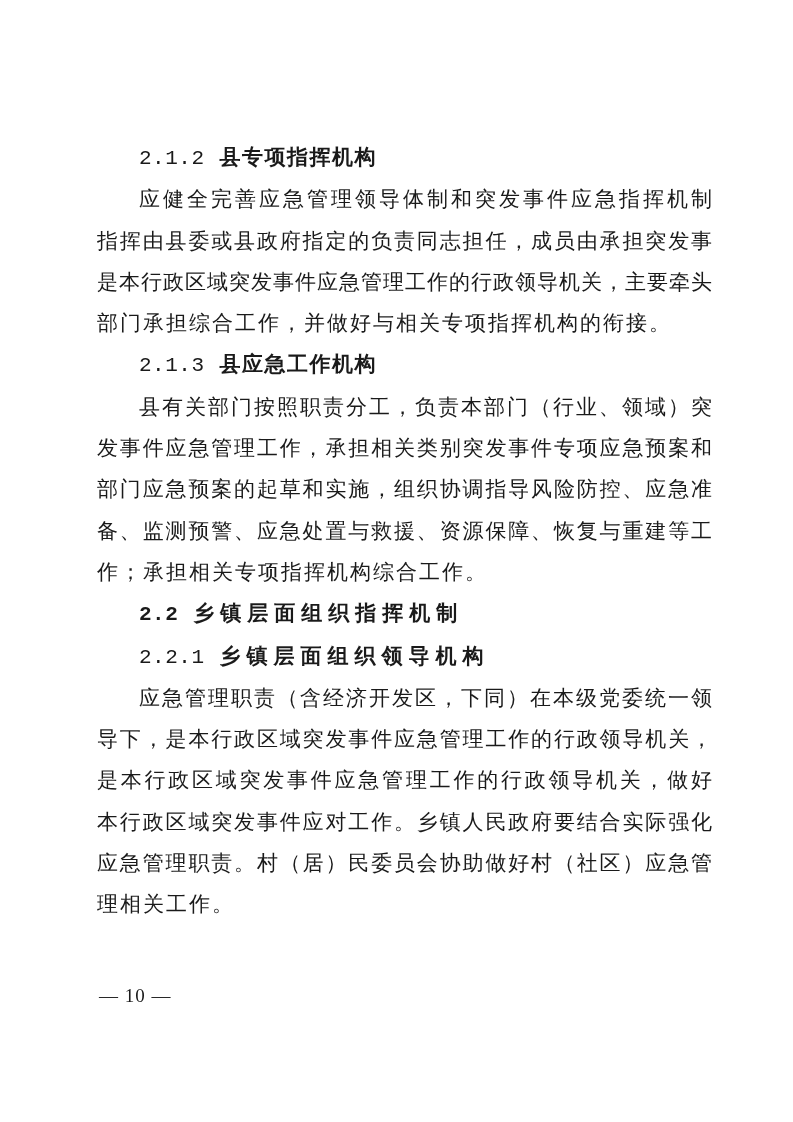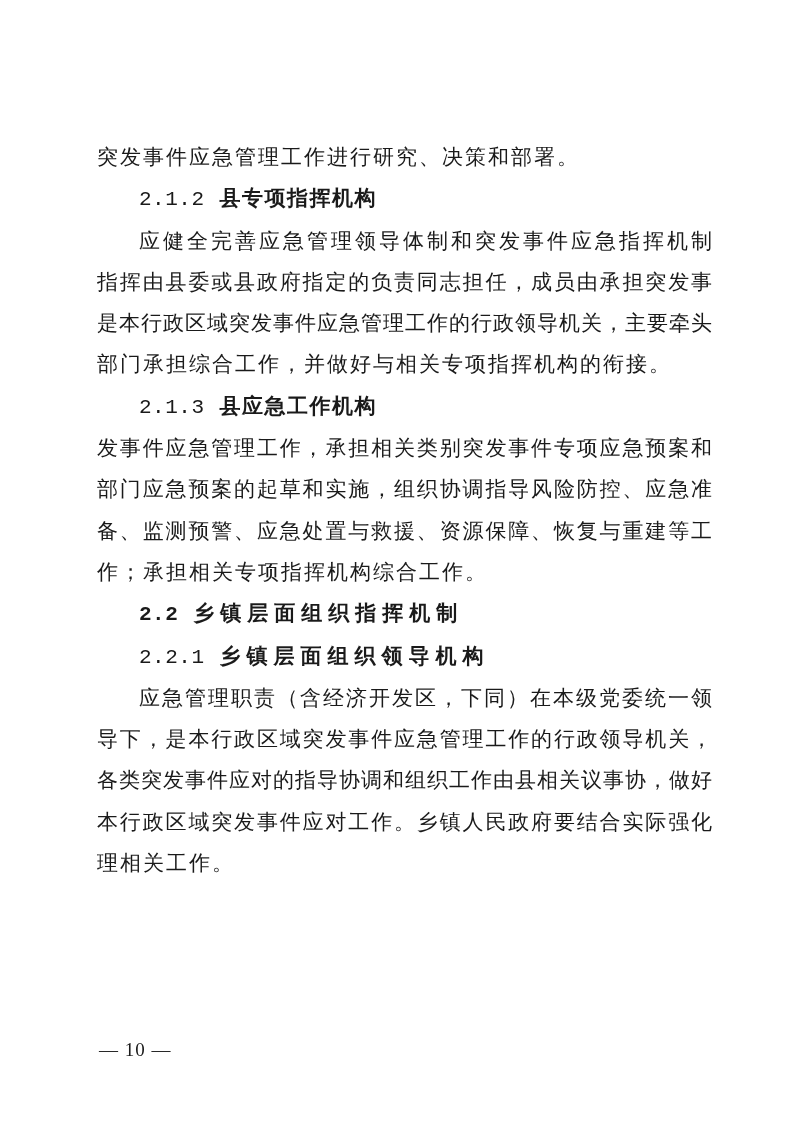--- a/index.html
+++ b/index.html
@@ -54,44 +54,45 @@
   }
   .heading .htitle {
     letter-spacing: 1.5px;
   }
   .heading.wide .htitle {
     letter-spacing: 6px;
   }
   .footer {
     position: absolute;
     left: 99px;
-    top: 1038px;
+    top: 984px;
     font-size: 19px;
     line-height: 24px;
     letter-spacing: 1px;
   }
 </style>
 </head>
 <body>
 
 <div class="page">
   <main class="content">
-      <div class="line body-line">突发事件应急管理工作进行研究、决策和部署。</div>
       <div class="line heading"><span class="hnum">2.1.2</span><span class="htitle">县专项指挥机构</span></div>
       <div class="line body-line indent fill">应健全完善应急管理领导体制和突发事件应急指挥机制</div>
       <div class="line body-line fill">指挥由县委或县政府指定的负责同志担任，成员由承担突发事</div>
       <div class="line body-line fill">是本行政区域突发事件应急管理工作的行政领导机关，主要牵头</div>
       <div class="line body-line">部门承担综合工作，并做好与相关专项指挥机构的衔接。</div>
       <div class="line heading"><span class="hnum">2.1.3</span><span class="htitle">县应急工作机构</span></div>
+      <div class="line body-line indent fill">县有关部门按照职责分工，负责本部门（行业、领域）突</div>
       <div class="line body-line fill">发事件应急管理工作，承担相关类别突发事件专项应急预案和</div>
       <div class="line body-line fill">部门应急预案的起草和实施，组织协调指导风险防控、应急准</div>
       <div class="line body-line fill">备、监测预警、应急处置与救援、资源保障、恢复与重建等工</div>
       <div class="line body-line">作；承担相关专项指挥机构综合工作。</div>
       <div class="line heading wide"><span class="hnum bold">2.2</span><span class="htitle">乡镇层面组织指挥机制</span></div>
       <div class="line heading wide"><span class="hnum">2.2.1</span><span class="htitle">乡镇层面组织领导机构</span></div>
       <div class="line body-line indent fill">应急管理职责（含经济开发区，下同）在本级党委统一领</div>
       <div class="line body-line fill">导下，是本行政区域突发事件应急管理工作的行政领导机关，</div>
-      <div class="line body-line fill">各类突发事件应对的指导协调和组织工作由县相关议事协，做好</div>
+      <div class="line body-line fill">是本行政区域突发事件应急管理工作的行政领导机关，做好</div>
       <div class="line body-line fill">本行政区域突发事件应对工作。乡镇人民政府要结合实际强化</div>
+      <div class="line body-line fill">应急管理职责。村（居）民委员会协助做好村（社区）应急管</div>
       <div class="line body-line">理相关工作。</div>
     </main>
   <div class="footer">— 10 —</div>
 </div>
 
 </body></html>

